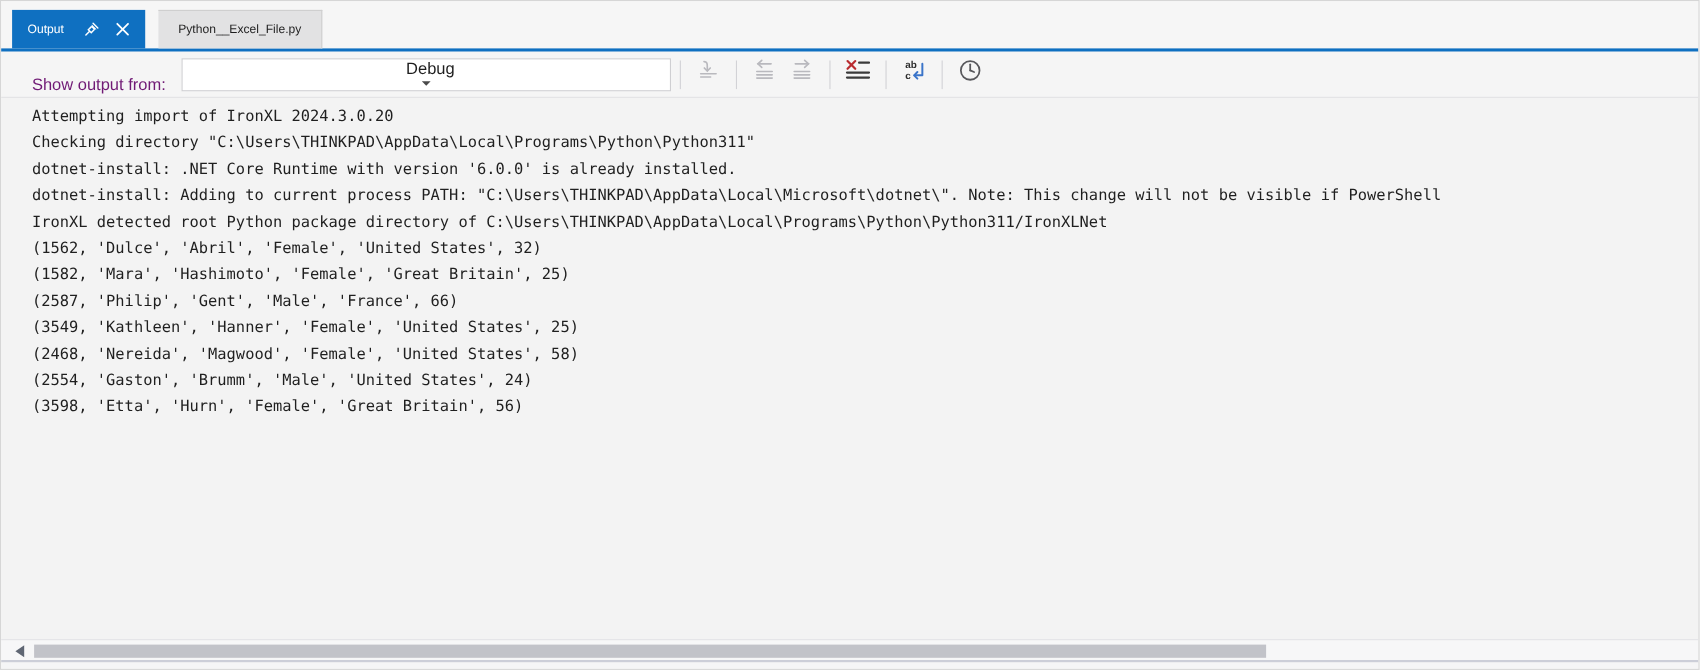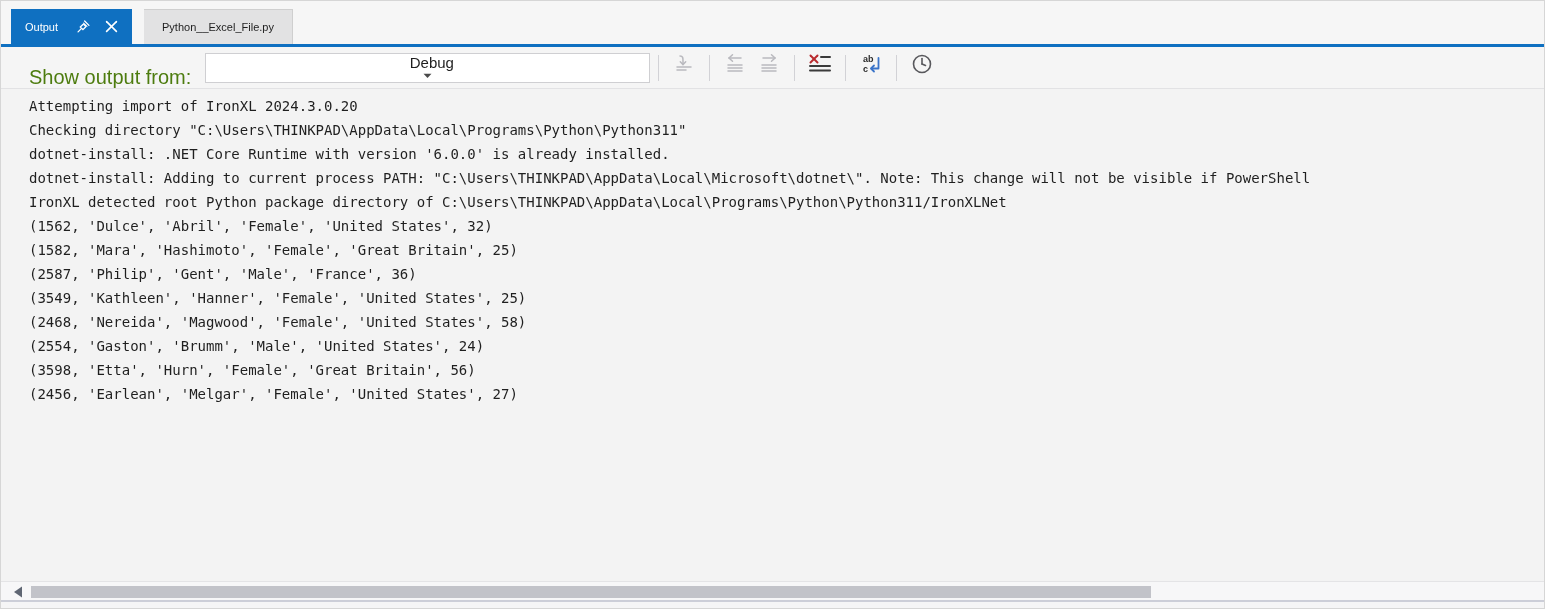--- a/index.html
+++ b/index.html
@@ -54,21 +54,21 @@
 
   
   .toolbar {
     height: 42px;
     background: #f5f5f5;
     display: flex; align-items: center;
     padding-left: 28px;
     border-bottom: 1px solid #e2e2e4;
     flex: 0 0 auto;
   }
-  .toolbar-label { font-size: 20px; color: #4d7c0f; margin-right: 14px; white-space: nowrap; margin-top: 20px; }
+  .toolbar-label { font-size: 15px; color: #701a75; margin-right: 14px; white-space: nowrap; margin-top: 20px; }
   .combobox {
     width: 445px; height: 30px;
     background: #ffffff;
     border: 1px solid #cfcfd2;
     display: flex; align-items: center;
     font-size: 15px; color: #1e1e1e; flex-direction: column;
   }
   .combobox .combo-value { flex: 1; padding-left: 8px; }
   .combo-arrow-btn {
     width: 26px; height: 100%;
@@ -245,26 +245,25 @@
   </div>
 
   <div class="console">
     <div class="console-line">Attempting import of IronXL 2024.3.0.20</div>
     <div class="console-line">Checking directory "C:\Users\THINKPAD\AppData\Local\Programs\Python\Python311"</div>
     <div class="console-line">dotnet-install: .NET Core Runtime with version '6.0.0' is already installed.</div>
     <div class="console-line">dotnet-install: Adding to current process PATH: "C:\Users\THINKPAD\AppData\Local\Microsoft\dotnet\". Note: This change will not be visible if PowerShell</div>
     <div class="console-line">IronXL detected root Python package directory of C:\Users\THINKPAD\AppData\Local\Programs\Python\Python311/IronXLNet</div>
     <div class="console-line">(1562, 'Dulce', 'Abril', 'Female', 'United States', 32)</div>
     <div class="console-line">(1582, 'Mara', 'Hashimoto', 'Female', 'Great Britain', 25)</div>
-    <div class="console-line">(2587, 'Philip', 'Gent', 'Male', 'France', 36)</div>
+    <div class="console-line">(2587, 'Philip', 'Gent', 'Male', 'France', 66)</div>
     <div class="console-line">(3549, 'Kathleen', 'Hanner', 'Female', 'United States', 25)</div>
     <div class="console-line">(2468, 'Nereida', 'Magwood', 'Female', 'United States', 58)</div>
     <div class="console-line">(2554, 'Gaston', 'Brumm', 'Male', 'United States', 24)</div>
     <div class="console-line">(3598, 'Etta', 'Hurn', 'Female', 'Great Britain', 56)</div>
-    <div class="console-line">(2456, 'Earlean', 'Melgar', 'Female', 'United States', 27)</div>
   </div>
 
   <div class="hscroll">
     <span class="hscroll-left-arrow">
       <svg width="10" height="12" viewBox="0 0 10 12">
           <path d="M9 0.5 L9 11.5 L1 6 Z" fill="#5f6673"></path>
         </svg>
     </span>
     <div class="hscroll-thumb"></div>
   </div>

